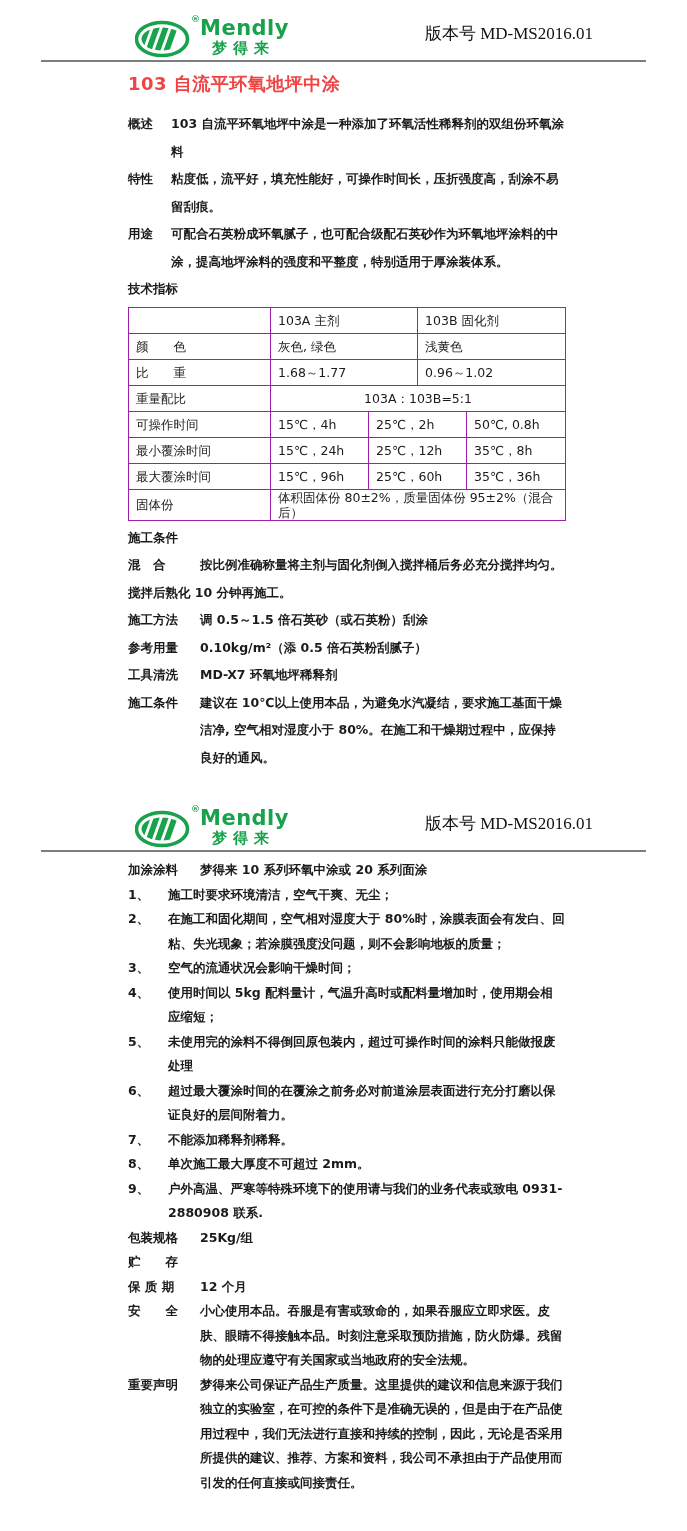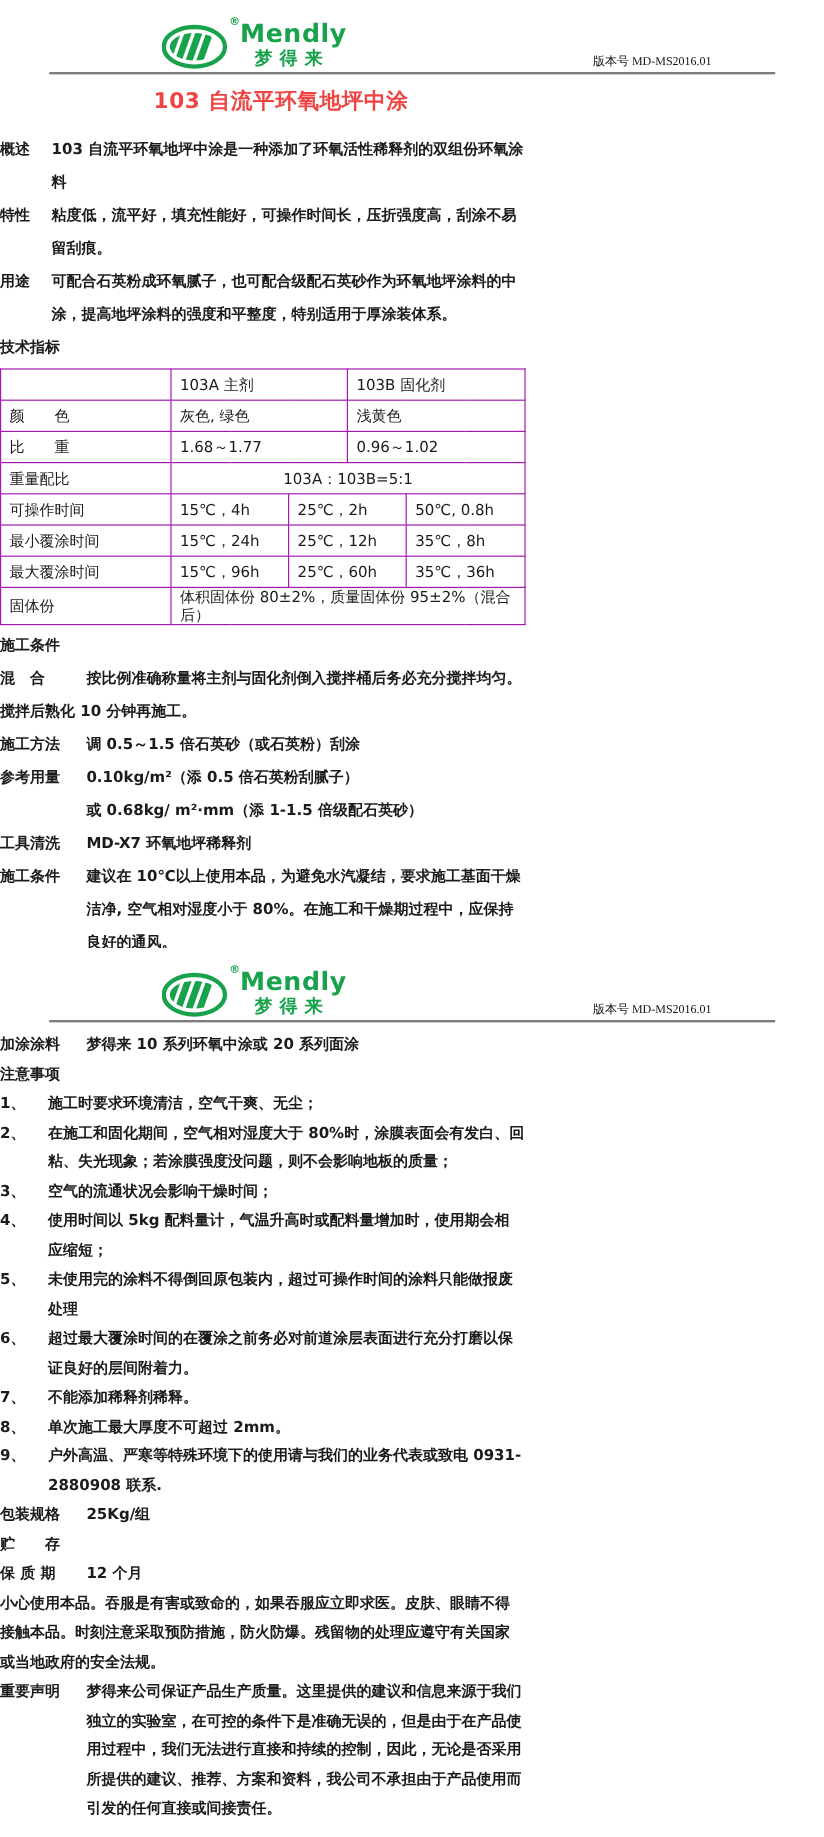--- a/index.html
+++ b/index.html
@@ -20,25 +20,25 @@
     border-bottom:2px solid #7d7d7d;
     display:flex; justify-content:space-between; align-items:flex-end;
   }
   .logo { margin-left:94px; display:flex; align-items:flex-start; gap:7px; color:var(--brand,#18a24b); margin-bottom:2px; }
   .logo-mark { position:relative; width:58px; height:40px; }
   .logo-mark svg { display:block; }
   .reg { position:absolute; top:-4px; right:-7px; font-size:9px; font-weight:bold; color:var(--brand,#18a24b); }
   .brand { display:flex; flex-direction:column; }
   .brand-en { font-size:21px; font-weight:800; letter-spacing:.5px; line-height:21px; }
   .brand-cn { font-size:15px; font-weight:bold; letter-spacing:6px; line-height:18px; margin-left:12px; }
-  .version { font-size:10px; color:#111; font-family:"Liberation Serif","DejaVu Serif",serif; padding-bottom:2px; margin-right:53px; white-space:nowrap; }
+  .version { font-size:17px; color:#111; font-family:"Liberation Serif","DejaVu Serif",serif; padding-bottom:15px; margin-right:53px; white-space:nowrap; }
 
   
   .title { margin:10px 0 14px 128px; font-size:18px; font-weight:bold; letter-spacing:.5px; color:#ef4444; }
-  .content { width:437px; font-size:12.5px; }
+  .content { margin-left:128px; width:437px; font-size:12.5px; }
   .page-1 .content { line-height:27.5px; }
   .page-2 .content { line-height:24.5px; margin-top:6px; }
 
   .sec-h { font-weight:bold; }
   .row { display:flex; }
   .lbl2 { width:43px; flex-shrink:0; font-weight:bold; white-space:nowrap; }
   .lbl4 { width:72px; flex-shrink:0; font-weight:bold; white-space:nowrap; }
   .txt { flex:1; font-weight:bold; }
   .mix-lbl { display:inline-block; width:72px; font-weight:bold; }
   .mix-txt { font-weight:bold; }
@@ -162,21 +162,20 @@
     <p><span class="mix-lbl">混　合</span><span class="mix-txt">按比例准确称量将主剂与固化剂倒入搅拌桶后务必充分搅拌均匀。搅拌后熟化 10 分钟再施工。</span></p>
 
     <div class="row">
       <span class="lbl4">施工方法</span>
       <span class="txt">调 0.5～1.5 倍石英砂（或石英粉）刮涂</span>
     </div>
     <div class="row">
       <span class="lbl4">参考用量</span>
       <span class="txt">
         <span style="display:block">0.10kg/m²（添 0.5 倍石英粉刮腻子）</span>
-        <span style="display:block">或 0.68kg/ m²·mm（添 1-1.5 倍级配石英砂）</span>
       </span>
     </div>
     <div class="row">
       <span class="lbl4">工具清洗</span>
       <span class="txt">MD-X7 环氧地坪稀释剂</span>
     </div>
     <div class="row">
       <span class="lbl4">施工条件</span>
       <span class="txt">建议在 10℃以上使用本品，为避免水汽凝结，要求施工基面干燥洁净, 空气相对湿度小于 80%。在施工和干燥期过程中，应保持良好的通风。</span>
     </div>
@@ -209,21 +208,20 @@
     </div>
     <div class="version">版本号 MD-MS2016.01</div>
   </div>
 
   <div class="content">
     <div class="row">
       <span class="lbl4">加涂涂料</span>
       <span class="txt">梦得来 10 系列环氧中涂或 20 系列面涂</span>
     </div>
 
-    <div class="sec-h">注意事项</div>
 
     <div class="note">
       <span class="note-num">1、</span>
       <span class="note-txt">施工时要求环境清洁，空气干爽、无尘；</span>
     </div>
     <div class="note">
       <span class="note-num">2、</span>
       <span class="note-txt">在施工和固化期间，空气相对湿度大于 80%时，涂膜表面会有发白、回粘、失光现象；若涂膜强度没问题，则不会影响地板的质量；</span>
     </div>
     <div class="note">
@@ -260,20 +258,21 @@
       <span class="txt">25Kg/组</span>
     </div>
     <div class="row">
       <span class="lbl4">贮　　存</span>
     </div>
     <div class="row">
       <span class="lbl4">保 质 期</span>
       <span class="txt">12 个月</span>
     </div>
     <div class="row">
+      <span class="lbl4">安　　全</span>
       <span class="txt">小心使用本品。吞服是有害或致命的，如果吞服应立即求医。皮肤、眼睛不得接触本品。时刻注意采取预防措施，防火防爆。残留物的处理应遵守有关国家或当地政府的安全法规。</span>
     </div>
     <div class="row">
       <span class="lbl4">重要声明</span>
       <span class="txt">梦得来公司保证产品生产质量。这里提供的建议和信息来源于我们独立的实验室，在可控的条件下是准确无误的，但是由于在产品使用过程中，我们无法进行直接和持续的控制，因此，无论是否采用所提供的建议、推荐、方案和资料，我公司不承担由于产品使用而引发的任何直接或间接责任。</span>
     </div>
   </div>
 </div>
 
 </body></html>

